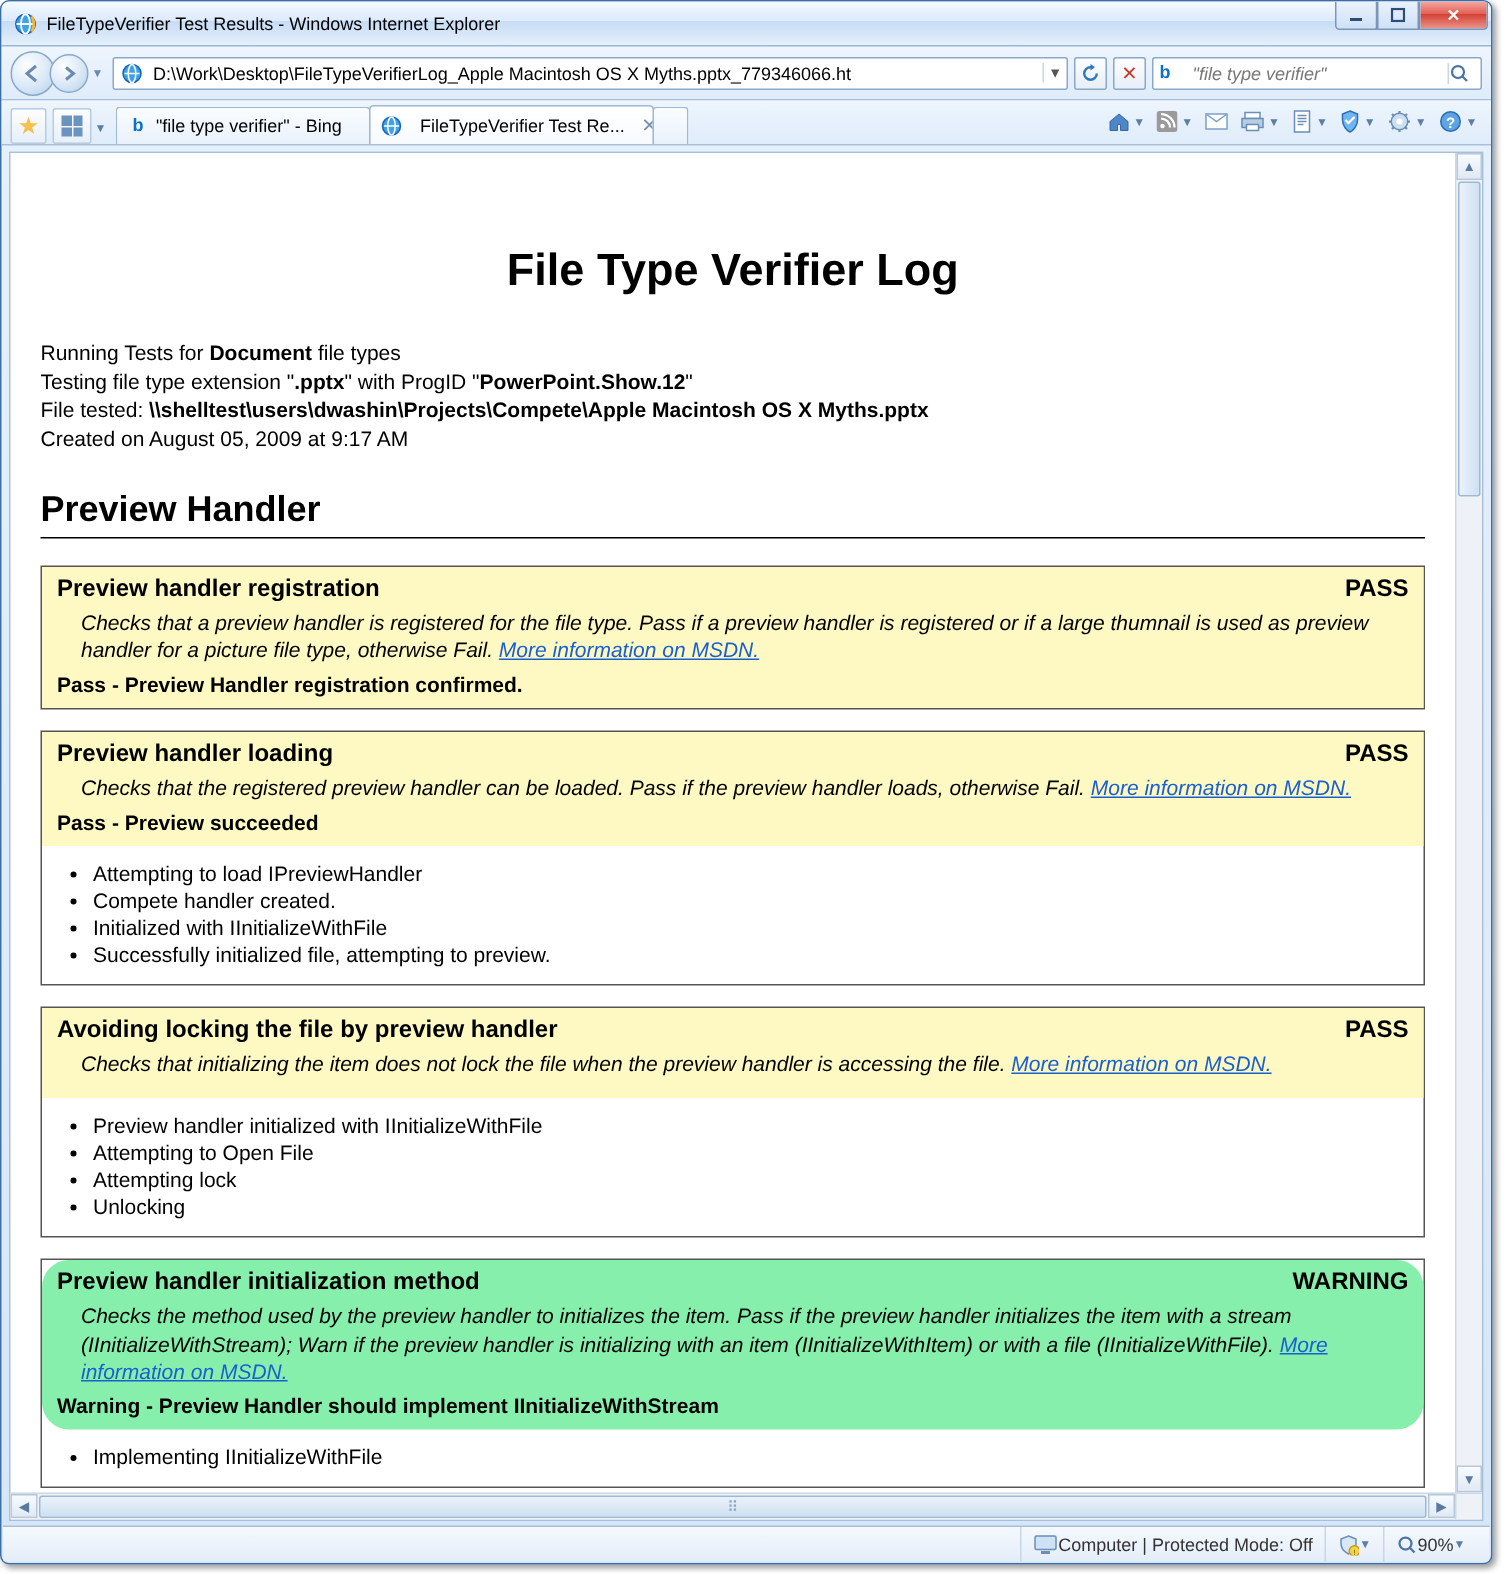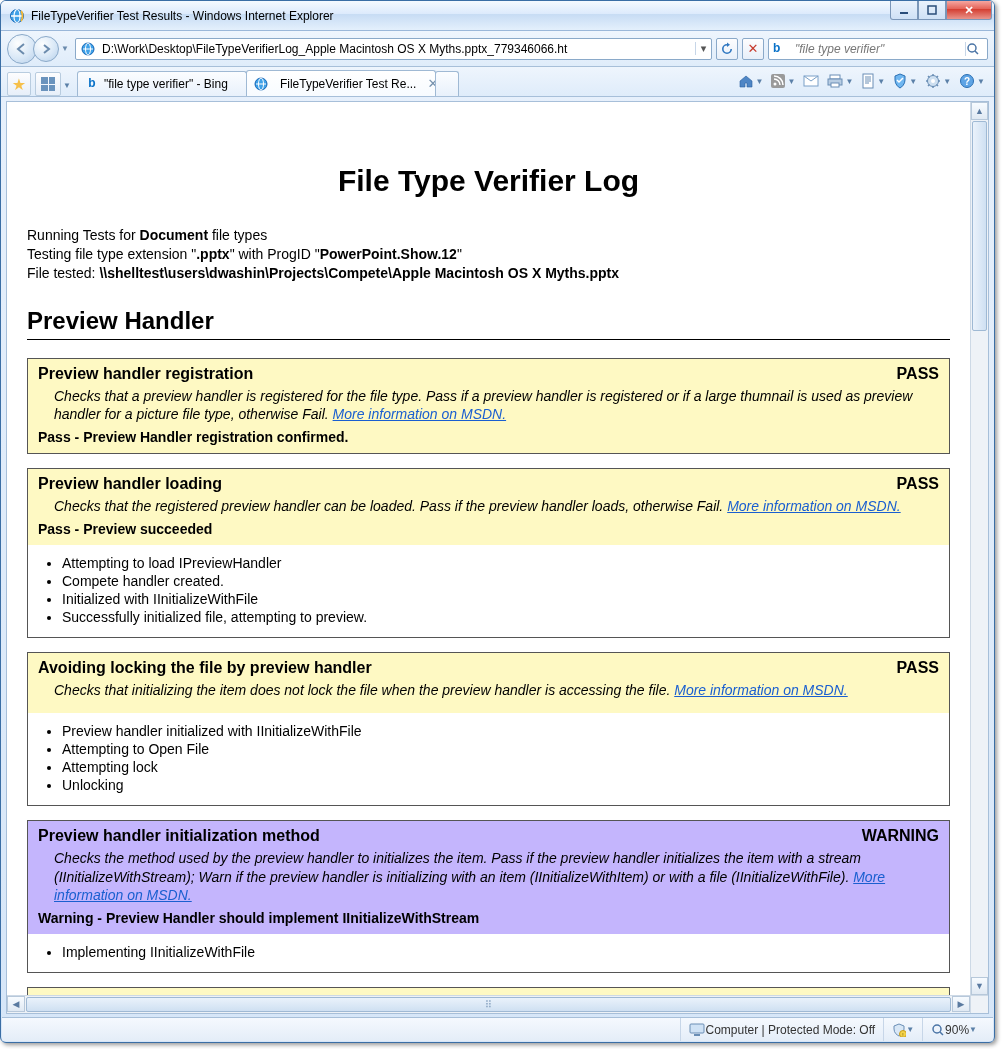--- a/index.html
+++ b/index.html
@@ -181,21 +181,21 @@
     border-bottom:1px solid #000; padding-bottom:4px; margin:10px 0 18px;
   }
   .test-box {
     border:1px solid #555; margin-bottom:14px;
     font-family: Arial, sans-serif;
   }
   .test-head {
     padding:6px 10px 8px;
   }
   .test-head.pass { background:#fef9c3; }
-  .test-head.warn { background:#c4b5fd; }
+  .test-head.warn { background:#86efac;border-radius:18px; }
   .test-title-row { display:flex; justify-content:space-between; align-items:baseline;}
   .test-title { font-size:16px; font-weight:bold; }
   .test-status { font-size:16px; font-weight:bold; }
   .test-desc { font-style:italic; font-size:14px; margin:4px 0 6px 16px; line-height:1.3;}
   .test-desc a { color:#1a5fd0; text-decoration:underline; }
   .test-result { font-weight:bold; font-size:14px; margin-top:4px;}
   .test-body { padding:6px 10px 8px; font-size:14px; }
   .test-body ul { margin:4px 0 4px 24px; padding:0; }
   .test-body li { margin:2px 0; }
 
@@ -382,20 +382,21 @@
       <div class="intro">
         <div>
           <span>Running Tests for </span><strong>Document</strong><span> file types</span>
         </div>
         <div>
           <span>Testing file type extension "</span><strong>.pptx</strong><span>" with ProgID "</span><strong>PowerPoint.Show.12</strong><span>"</span>
         </div>
         <div>
           <span>File tested: </span><strong>\\shelltest\users\dwashin\Projects\Compete\Apple Macintosh OS X Myths.pptx</strong>
         </div>
+        <div>Created on August 05, 2009 at 9:17 AM</div>
       </div>
 
       <h2>Preview Handler</h2>
 
       <div id="tests-container">
           <div class="test-box">
             <div class="test-head pass">
               <div class="test-title-row">
                 <div class="test-title">Preview handler registration</div>
                 <div class="test-status">PASS</div>

